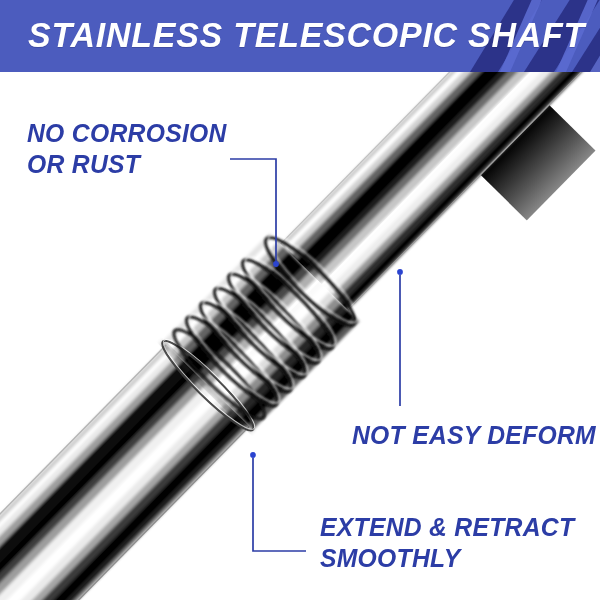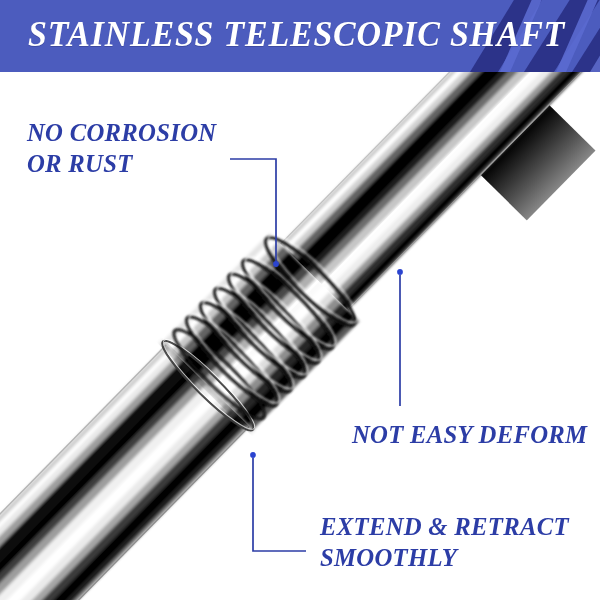--- a/index.html
+++ b/index.html
@@ -7,21 +7,21 @@
     margin: 0;
     padding: 0;
     background: #ffffff;
   }
   #stage {
     position: relative;
     width: 600px;
     height: 600px;
     overflow: hidden;
     background: #ffffff;
-    font-family: Liberation Serif, serif;
+    font-family: Liberation Sans, sans-serif;
     -webkit-font-smoothing: antialiased;
   }
 
   
   #product-art {
     position: absolute;
     left: 0;
     top: 0;
     width: 600px;
     height: 600px;

